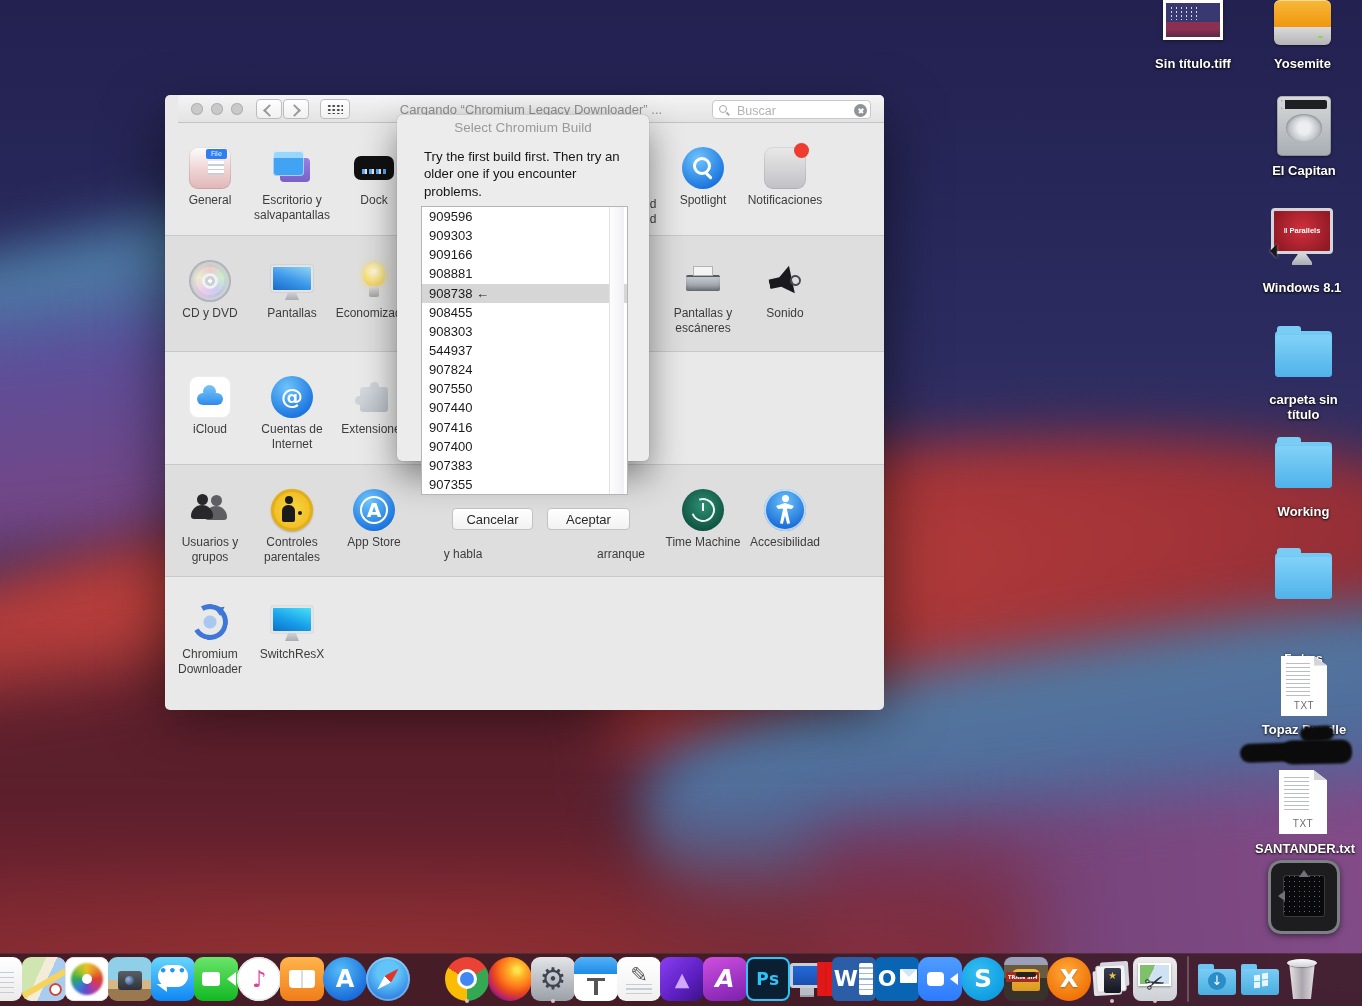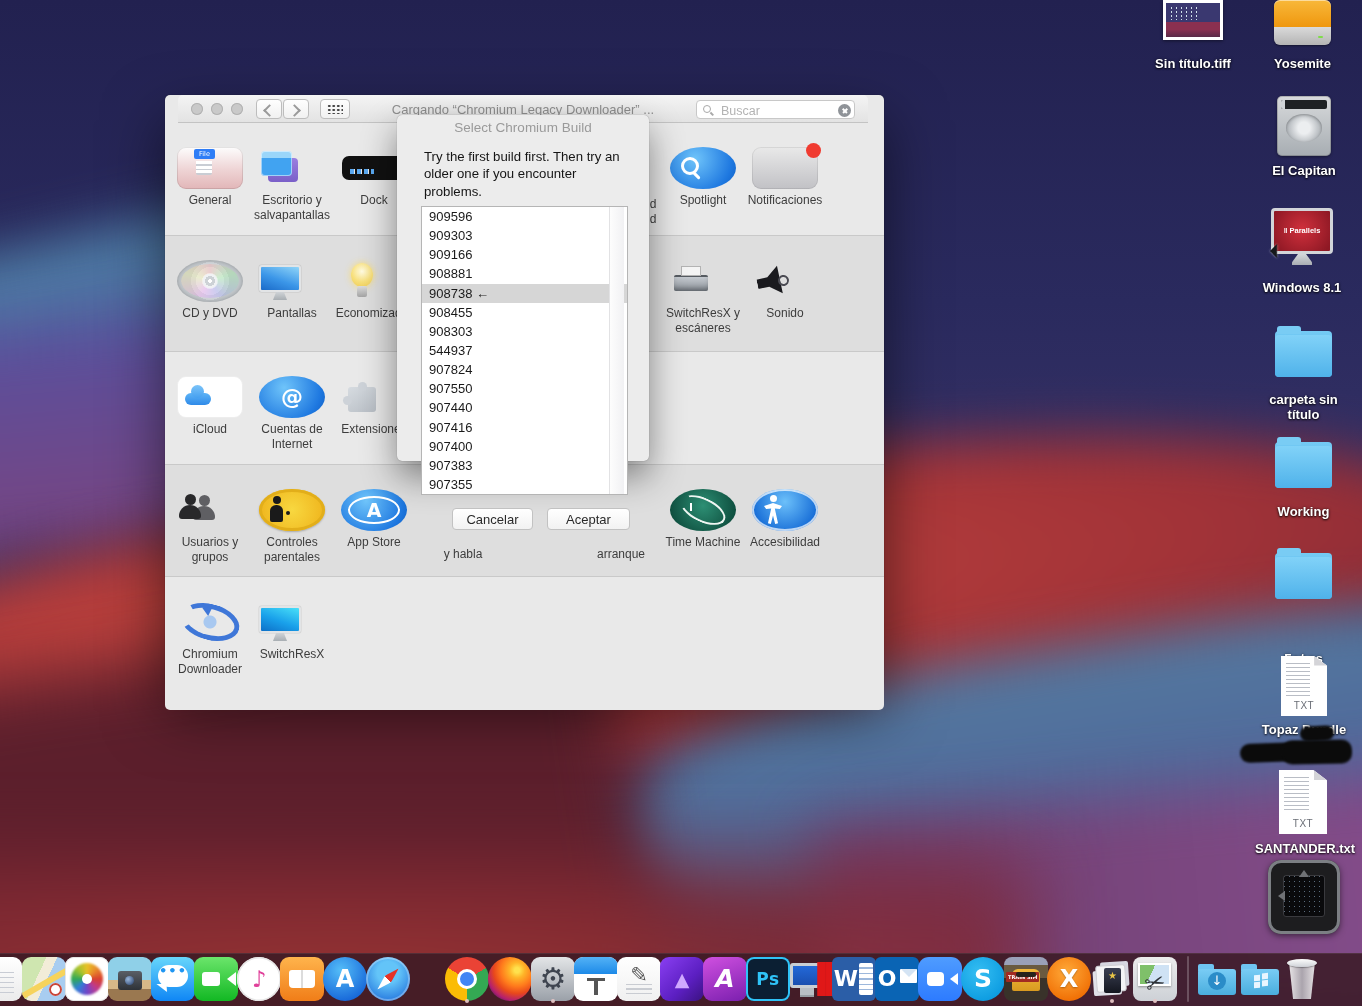--- a/index.html
+++ b/index.html
@@ -74,21 +74,21 @@
     background-image:radial-gradient(#5a6a7a 0.8px,transparent 1px);background-size:5px 5px;background-position:3px 3px;}
   .dt-keypad-device::after{content:"";position:absolute;left:50%;top:5px;margin-left:-5px;
     border:5px solid transparent;border-bottom:7px solid #707276;}
   .tri-left{position:absolute;left:5px;top:50%;margin-top:-6px;
     border:5px solid transparent;border-right:7px solid #707276;}
   .redact{position:absolute;background:#0b0b0b;border-radius:10px;filter:blur(1px);z-index:2;}
 
   
   .window{position:absolute;left:165px;top:95px;width:719px;height:592px;z-index:3;border-radius:5px;
     background:#e9e9e9;box-shadow:0 25px 60px rgba(0,0,0,.55),0 0 1px rgba(0,0,0,.5);}
-  .titlebar{position:absolute;left:0;top:0;right:16px;height:28px;border-radius:5px 5px 0 0;
+  .titlebar{position:absolute;left:0;top:0;right:0;height:28px;border-radius:5px 5px 0 0;
     background:linear-gradient(180deg,#f4f4f4,#e3e3e3);border-bottom:1px solid #c3c3c3;box-sizing:border-box;margin-left:13px;}
   .tl{position:absolute;top:8px;width:12px;height:12px;border-radius:50%;background:#c9c9c9;
     box-shadow:inset 0 0 0 1px #b1b1b1;}
   .win-title{position:absolute;left:180px;right:180px;top:7px;text-align:center;font-size:13px;color:#8e8e8e;
     white-space:nowrap;overflow:hidden;}
   .nav-btn{position:absolute;top:4px;width:26px;height:20px;background:linear-gradient(#fefefe,#f1f1f1);
     border:1px solid #bdbdbd;border-radius:4px;box-sizing:border-box;}
   .chev{position:absolute;left:8px;top:6px;width:7px;height:7px;border-left:2px solid #9a9a9a;border-bottom:2px solid #9a9a9a;}
   .chev-back{transform:rotate(45deg);}
   .chev-fwd{transform:rotate(-135deg);left:6px;}
@@ -111,21 +111,21 @@
   .prefs-row{position:absolute;left:0;right:0;box-sizing:border-box;}
   .row-light{background:#e9e9e9;}
   .row-dark{background:#dedede;}
   .prefs-row + .prefs-row,.prefs-row.bordered{border-top:1px solid #c9c9c9;}
   .row-last{border-radius:0 0 5px 5px;}
   .pref-cell{position:absolute;top:0;height:100%;width:84px;text-align:center;}
   .pref-label{position:absolute;top:70px;left:-6px;right:-6px;font-size:12px;line-height:14.5px;color:#3d3d3d;}
   .frag{position:absolute;font-size:12px;color:#3d3d3d;z-index:1;text-align:center;white-space:nowrap;}
 
   
-  .pi{position:absolute;width:42px;height:42px;left:50%;top:24px;transform:translateX(-50%);padding-left:24px;}
+  .pi{position:absolute;width:42px;height:42px;left:50%;top:24px;transform:translateX(-50%);}
   .pi .glyph{position:absolute;left:0;top:0;width:100%;height:100%;text-align:center;line-height:42px;
     font-family:"DejaVu Sans",sans-serif;}
   .pi-general{background:linear-gradient(180deg,#fdfdfd 0%,#eed3d4 55%,#e2b6b8 100%);border-radius:9px;
     box-shadow:inset 0 0 0 1px rgba(0,0,0,.1);}
   .pi-general .glyph{left:17px;top:2px;width:21px;height:10px;background:#2f7df6;color:#fff;font-size:6.5px;
     line-height:10px;border-radius:2px;}
   .pi-general::after{content:"";position:absolute;left:19px;top:14px;width:16px;height:14px;background:
     repeating-linear-gradient(180deg,#fff 0 3px,#c9cdd4 3px 4.5px);border-radius:0 0 2px 2px;}
   .pi-desktop-screensaver::before{content:"";position:absolute;left:9px;top:11px;width:30px;height:24px;border-radius:4px;
     background:linear-gradient(180deg,#9b7fe0,#7a5fc8);}
@@ -465,21 +465,21 @@
         <div class="pref-cell" style="left: 85px;">
           <div class="pi pi-displays"></div>
           <div class="pref-label">Pantallas</div>
         </div>
         <div class="pref-cell" style="left: 167px;">
           <div class="pi pi-energy-saver"></div>
           <div class="pref-label">Economizador</div>
         </div>
         <div class="pref-cell" style="left: 496px;">
           <div class="pi pi-printers"></div>
-          <div class="pref-label">SwitchResX y escáneres</div>
+          <div class="pref-label">Pantallas y escáneres</div>
         </div>
         <div class="pref-cell" style="left: 578px;">
           <div class="pi pi-sound"></div>
           <div class="pref-label">Sonido</div>
         </div>
       </div>
       <div class="prefs-row row-light bordered" style="top: 256px; height: 113px;">
         <div class="pref-cell" style="left: 3px;">
           <div class="pi pi-icloud"></div>
           <div class="pref-label">iCloud</div>

